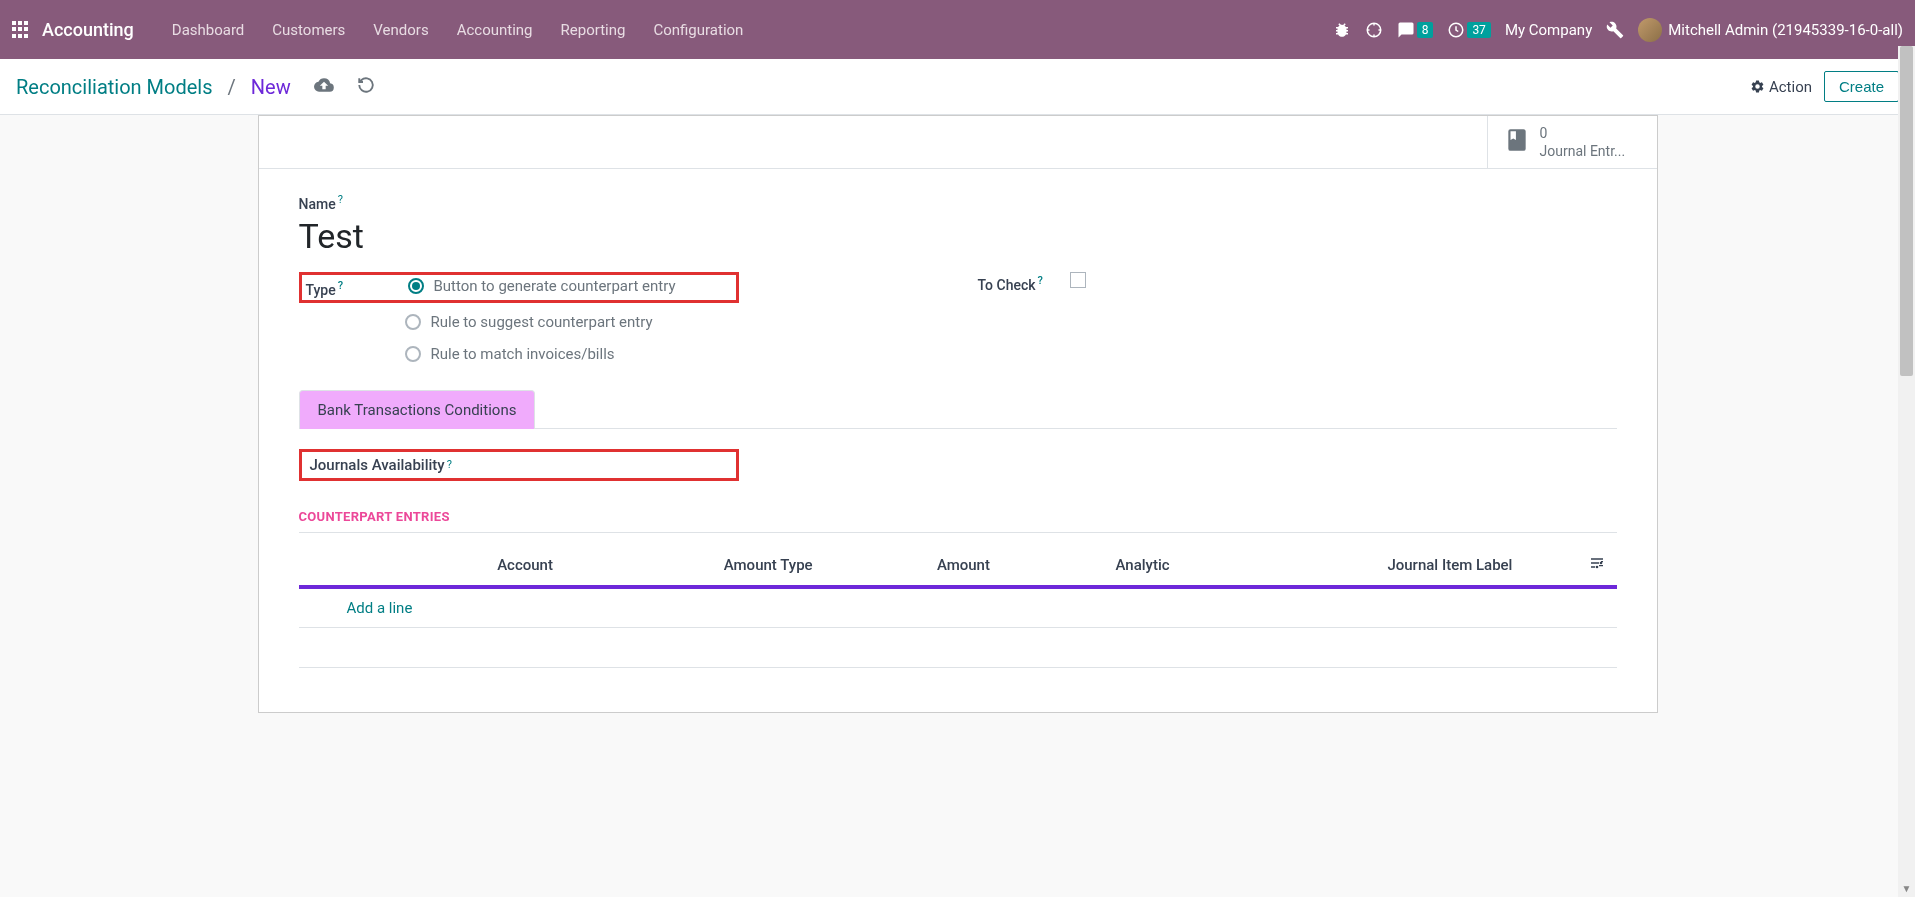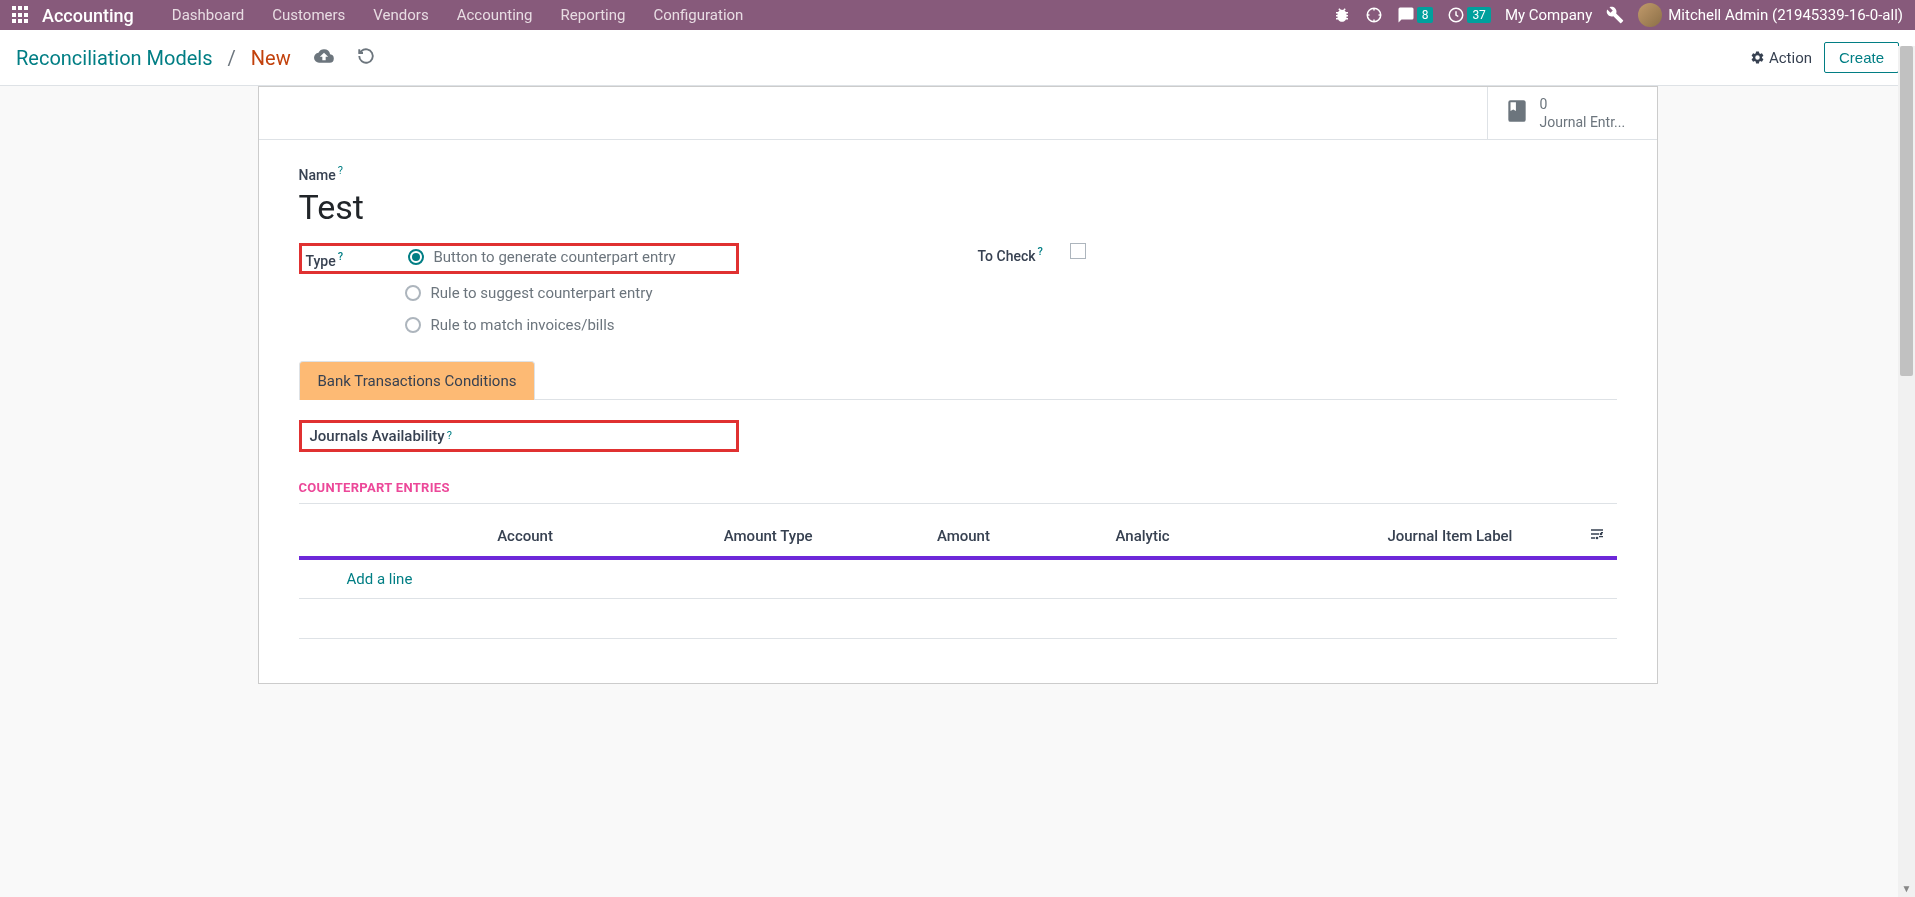--- a/index.html
+++ b/index.html
@@ -1,37 +1,37 @@
 <!DOCTYPE html>
 <html><head>
 <meta charset="utf-8">
 <style>
 * { box-sizing: border-box; margin: 0; padding: 0; }
 body { font-family: -apple-system, BlinkMacSystemFont, "Segoe UI", Roboto, "Helvetica Neue", sans-serif; font-size: 14px; color: #374151; background: #f9f9f9; }
 
 
-.topnav { background: #875a7b; color: #fff; height: 30px; display: flex; align-items: center; padding: 0 12px; gap: 4px; }
+.topnav { background: #875a7b; color: #fff; height: 59px; display: flex; align-items: center; padding: 0 12px; gap: 4px; }
 .apps-icon { width: 18px; height: 18px; display: flex; flex-wrap: wrap; gap: 2px; cursor: pointer; margin-right: 8px; }
 .apps-icon span { width: 4px; height: 4px; background: #fff; }
 .brand { font-size: 18px; font-weight: 500; margin-right: 20px; cursor: pointer; color: #fff; }
 .nav-links { display: flex; gap: 0; }
 .nav-links a { color: #e8dce3; text-decoration: none; padding: 0 14px; font-size: 15px; height: 46px; display: flex; align-items: center; cursor: pointer; }
 .nav-spacer { flex: 1; }
 .nav-right { display: flex; align-items: center; gap: 14px; }
 .nav-icon { color: #fff; cursor: pointer; display: flex; align-items: center; font-size: 16px; }
 .badge { background: #00a09d; color: #fff; font-size: 12px; padding: 1px 5px; border-radius: 2px; margin-left: 2px; }
 .user-section { display: flex; align-items: center; gap: 6px; cursor: pointer; color: #fff; font-size: 15px; }
 .avatar { width: 24px; height: 24px; border-radius: 50%; background: linear-gradient(135deg, #c19a6b, #8b6f47); }
 
 
 .control-panel { background: #fff; border-bottom: 1px solid #dee2e6; padding: 12px 16px; display: flex; align-items: center; justify-content: space-between; }
 .breadcrumb { display: flex; align-items: center; gap: 15px; font-size: 20px; color: #017e84; }
 .breadcrumb-link { color: #017e84; cursor: pointer; }
 .breadcrumb-sep { color: #6c757d; }
-.breadcrumb-current { color: #c2410c; }
+.breadcrumb-current { color: #6d28d9; }
 .bc-icon { color: #6c757d; cursor: pointer; font-size: 18px; margin-left: 8px; }
 .cp-right { display: flex; align-items: center; gap: 12px; }
 .action-btn { display: flex; align-items: center; gap: 4px; color: #374151; cursor: pointer; font-size: 15px; }
 .create-btn { border: 1px solid #017e84; color: #017e84; background: #fff; padding: 6px 14px; font-size: 15px; cursor: pointer; border-radius: 2px; }
 
 
 .main-wrap { display: flex; justify-content: center; padding: 0; }
 .sheet-container { width: 1400px; position: relative; }
 .sheet { background: #fff; border: 1px solid #ccc; margin: 0 auto; }
 
@@ -58,21 +58,21 @@
 .radio-circle.checked { border-color: #017e84; }
 .radio-circle.checked::after { content: ''; width: 8px; height: 8px; background: #017e84; border-radius: 50%; }
 .checkbox { width: 16px; height: 16px; border: 1px solid #adb5bd; cursor: pointer; }
 
 .highlight-box { border: 3px solid #e03131; padding: 2px 4px; display: inline-flex; align-items: flex-start; }
 
 
 .tabs-container { margin-top: 26px; }
 .tabs { border-bottom: 1px solid #dee2e6; display: flex; }
 .tab { padding: 10px 18px; cursor: pointer; color: #6c757d; font-size: 15px; border: 1px solid transparent; border-bottom: none; position: relative; top: 1px; }
-.tab.active { border-color: #dee2e6; background: #fdba74; color: #374151; border-radius: 4px 4px 0 0; }
+.tab.active { border-color: #dee2e6; background: #f0abfc; color: #374151; border-radius: 4px 4px 0 0; }
 
 .tab-content { padding: 20px 0; }
 .ja-field { display: flex; align-items: center; gap: 8px; }
 .ja-highlight { border: 3px solid #e03131; padding: 4px 8px; display: inline-flex; align-items: center; min-width: 440px; }
 .ja-label { font-weight: 500; color: #374151; font-size: 15px; }
 
 .section-heading { font-size: 13px; font-weight: 700; color: #ec4899; text-transform: uppercase; margin-top: 28px; margin-bottom: 8px; letter-spacing: 0.3px; }
 .divider-line { border: none; border-top: 1px solid #dee2e6; margin-bottom: 12px; }
 
 .ce-table { width: 100%; border-collapse: collapse; }

